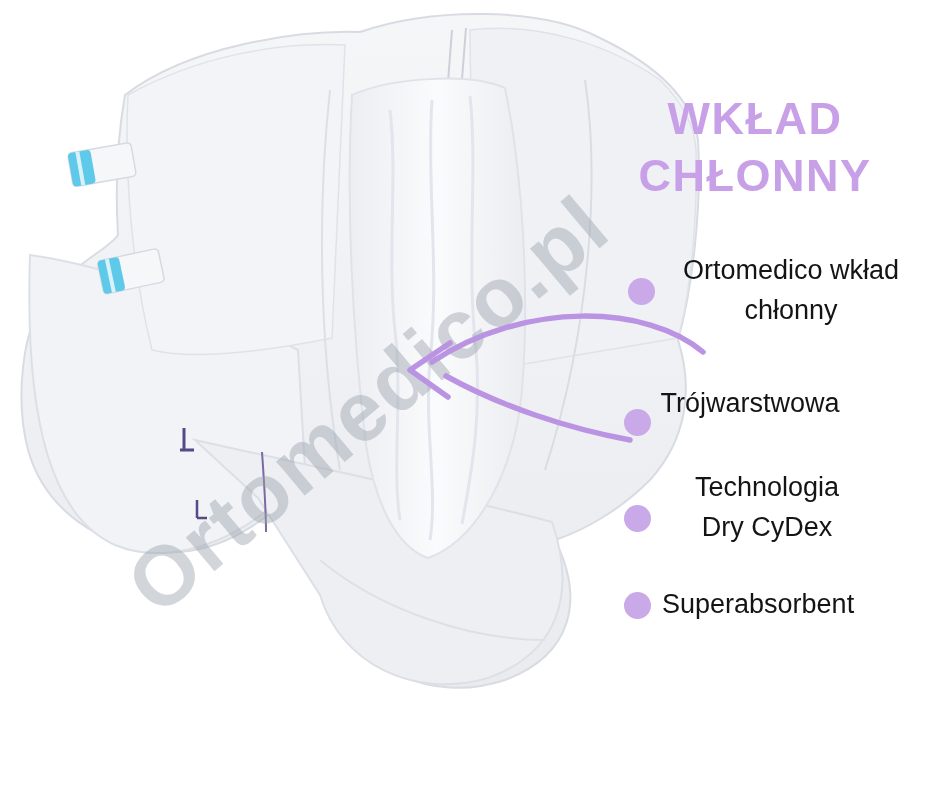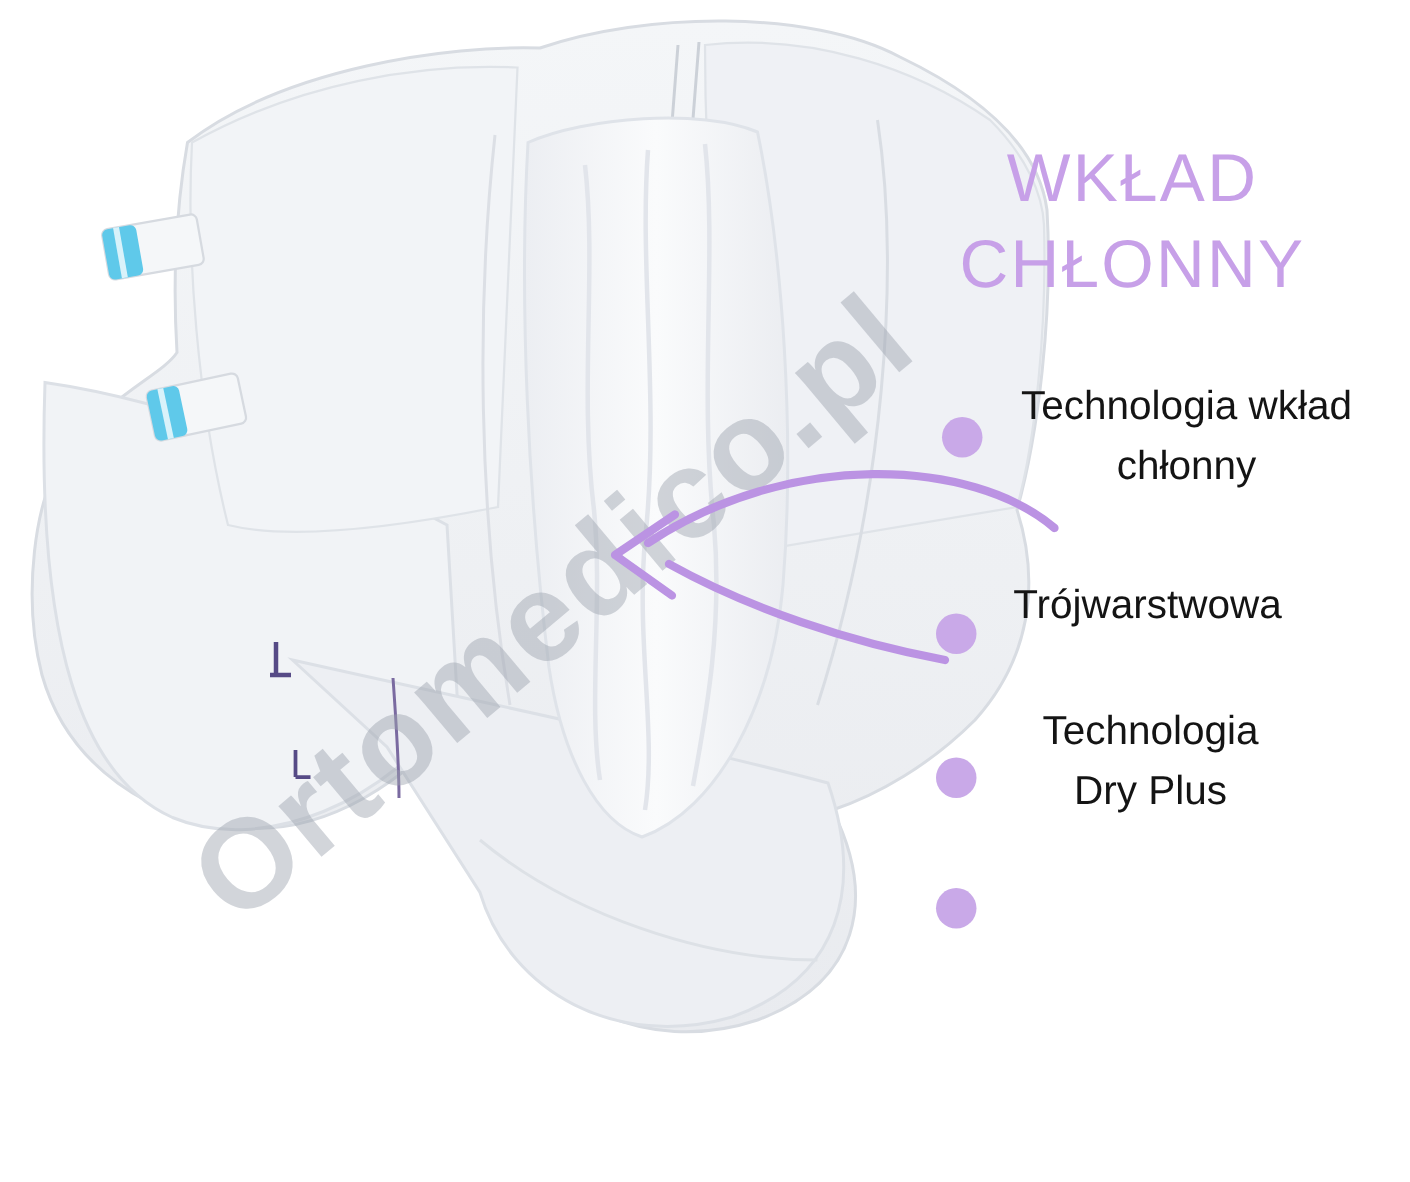--- a/index.html
+++ b/index.html
@@ -22,40 +22,40 @@
     color:rgba(156,162,172,0.45);
     white-space:nowrap; letter-spacing:2px;
     pointer-events:none;
   }
 
   
   .title {
     position:absolute; left:600px; top:90px; width:310px;
     text-align:center;
     color:#c7a0e8;
-    font-weight:400; font-size:45px; line-height:57px;
+    font-weight:700; font-size:45px; line-height:57px;
     letter-spacing:1.5px;
   }
   .title span { display:block; }
 
   
   .arrow-layer { position:absolute; left:0; top:0; width:940px; height:788px; pointer-events:none; }
 
   
   .dot {
     position:absolute; width:27px; height:27px; border-radius:50%;
     background:#c9a9e8;
   }
   .feature-text {
     position:absolute;
     color:#141414; font-size:27px; line-height:40px; font-weight:500;
   }
   .feature-text span { display:block; }
   .f1-text { left:660px; top:250px; width:262px; text-align:center; }
-  .f2-text { left:660px; top:383px; width:210px; text-align:center; }
+  .f2-text { left:645px; top:383px; width:210px; text-align:center; }
   .f3-text { left:667px; top:467px; width:200px; text-align:center; }
   .f4-text { left:662px; top:584px; width:272px; text-align:left; }
   .dot-1 { left:628px; top:278px; }
   .dot-2 { left:624px; top:409px; }
   .dot-3 { left:624px; top:505px; }
   .dot-4 { left:624px; top:592px; }
 </style>
 </head>
 <body>
 
@@ -136,32 +136,33 @@
     </g>
   </svg>
 
   <div class="title">
     <span>WKŁAD</span>
     <span>CHŁONNY</span>
   </div>
 
   <span class="dot dot-1"></span>
   <div class="feature-text f1-text">
-    <span>Technologia wkład</span>
+    <span>Ortomedico wkład</span>
     <span>chłonny</span>
   </div>
 
   <span class="dot dot-2"></span>
   <div class="feature-text f2-text">
     <span>Trójwarstwowa</span>
   </div>
 
   <span class="dot dot-3"></span>
   <div class="feature-text f3-text">
     <span>Technologia</span>
-    <span>Dry Plus</span>
+    <span>Dry CyDex</span>
   </div>
 
   <span class="dot dot-4"></span>
   <div class="feature-text f4-text">
+    <span>Superabsorbent</span>
   </div>
 
 </div>
 
 </body></html>

